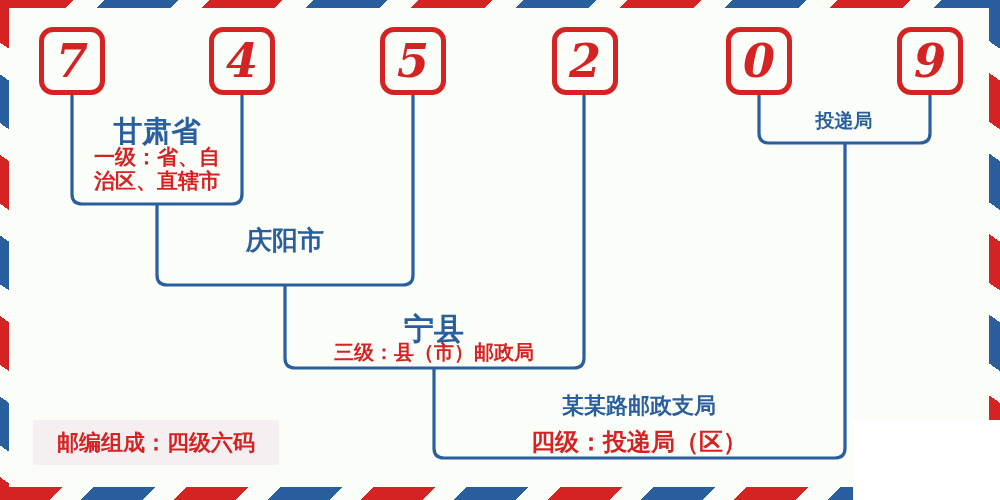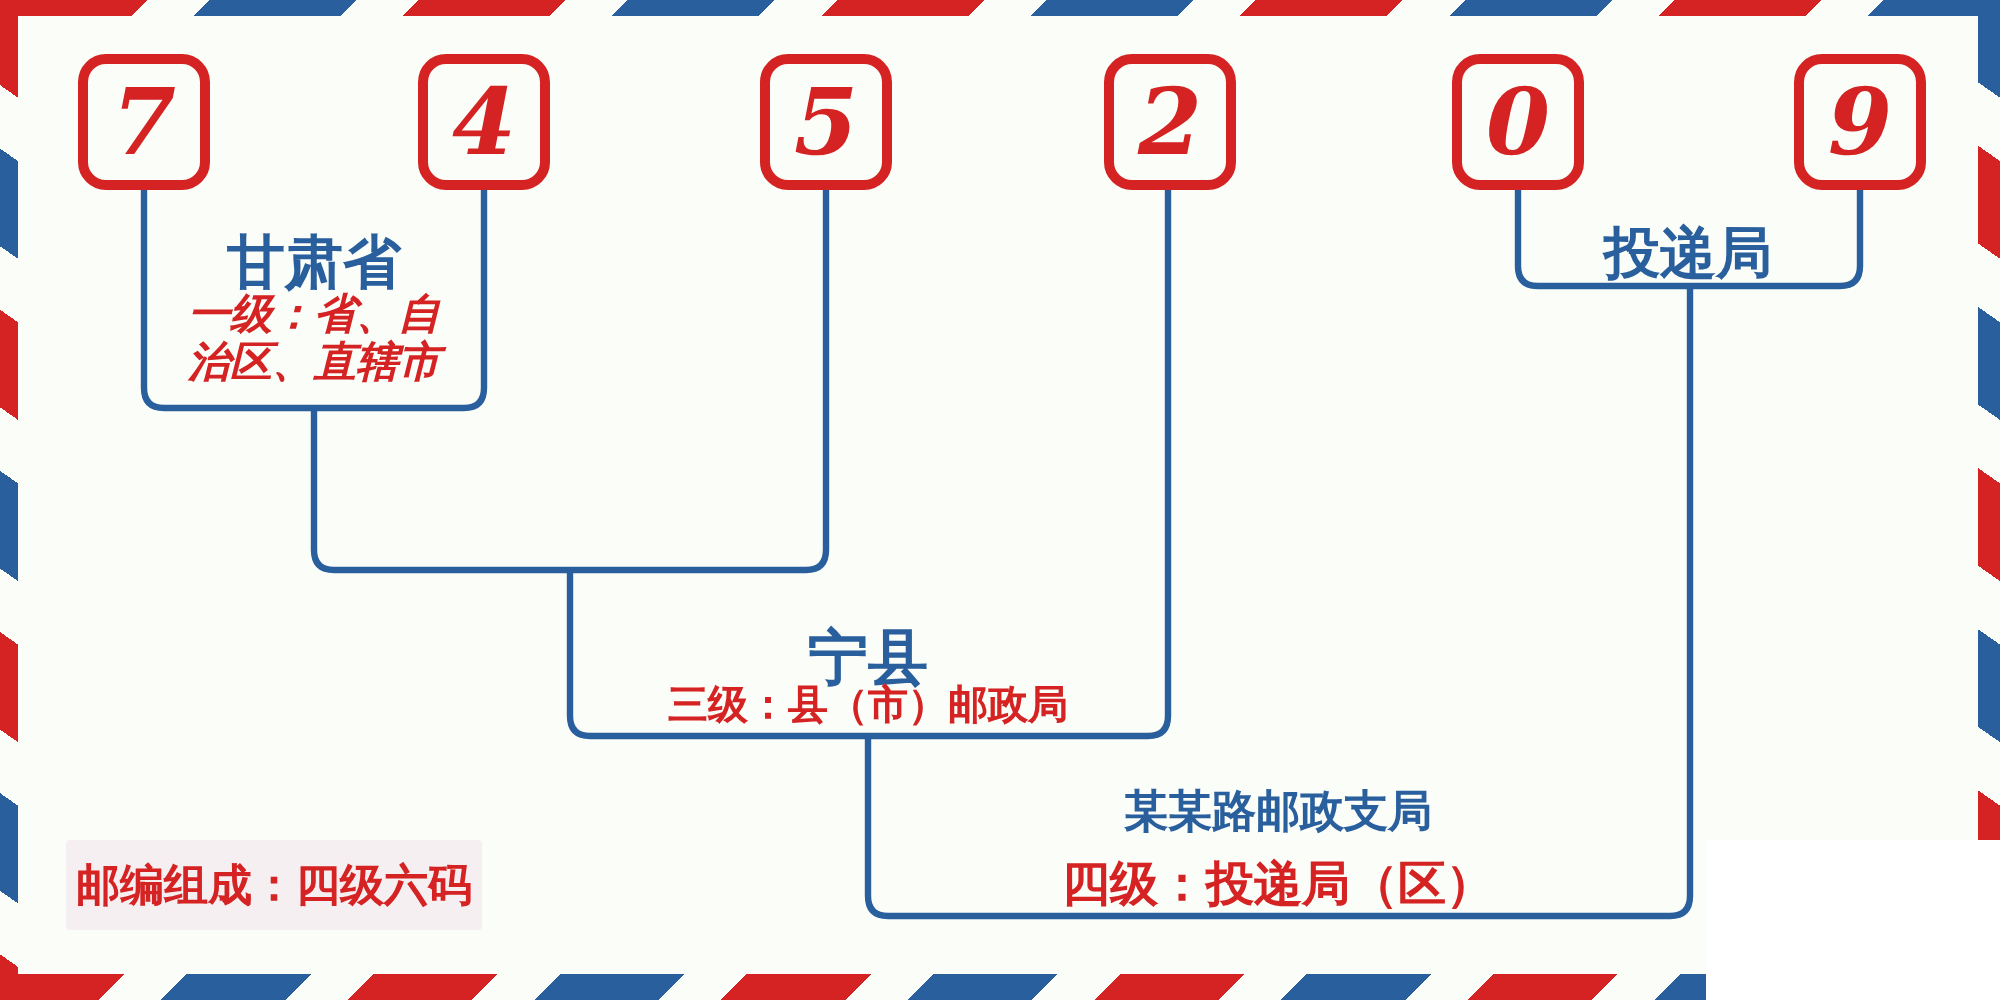--- a/index.html
+++ b/index.html
@@ -50,24 +50,24 @@
   .digit{
     font-family:"DejaVu Serif", serif;
     font-style:italic;font-weight:bold;
     font-size:46px;line-height:1;color:var(--red,#d42322);
   }
   
   .lbl{position:absolute;transform:translateX(-50%);text-align:center;
        white-space:nowrap;z-index:4;font-weight:bold;}
   .lbl-name{color:var(--blue,#2a5f9e);}
   .lbl-desc{color:var(--red,#d42322);}
-  .lbl-wrap{white-space:normal;width:132px;line-height:24px;font-style:italic;}
+  .lbl-wrap{white-space:normal;width:132px;line-height:24px;}
   
   .badge{
-    position:absolute;left:33px;top:420px;width:208px;height:45px;
+    position:absolute;left:33px;top:420px;width:246px;height:45px;
     background:var(--badge_bg,#f6eff2);border-radius:2px;z-index:4;
     display:flex;align-items:center;justify-content:center;
   }
   .badge span{color:var(--red,#d42322);font-weight:bold;font-size:22px;white-space:nowrap;}
   
   .white-patch{position:absolute;left:853px;top:420px;right:0;bottom:0;
     background:var(--patch_white,#ffffff);z-index:5;}
 </style>
 </head>
 <body>
@@ -102,27 +102,28 @@
   <div class="digit-box" style="left:726px">
     <span class="digit">0</span>
   </div>
   <div class="digit-box" style="left:897px">
     <span class="digit">9</span>
   </div>
 
   <div class="lbl lbl-name" style="left:157px;top:112px;font-size:29px">甘肃省</div>
   <div class="lbl lbl-desc lbl-wrap" style="left:157px;top:145px;font-size:21px">一级：省、自治区、直辖市</div>
 
+  <div class="lbl lbl-name" style="left:285px;top:223px;font-size:26px">庆阳市</div>
 
   <div class="lbl lbl-name" style="left:434px;top:309px;font-size:30px">宁县</div>
   <div class="lbl lbl-desc" style="left:434px;top:339px;font-size:20px">三级：县（市）邮政局</div>
 
   <div class="lbl lbl-name" style="left:639px;top:391px;font-size:22px">某某路邮政支局</div>
   <div class="lbl lbl-desc" style="left:639px;top:426px;font-size:24px">四级：投递局（区）</div>
 
-  <div class="lbl lbl-name" style="left:844px;top:108px;font-size:28px">投递局</div>
+  <div class="lbl lbl-name" style="left:844px;top:108px;font-size:19px">投递局</div>
 
   <div class="badge">
     <span>邮编组成：四级六码</span>
   </div>
 
   <div class="white-patch"></div>
 </div>
 
 </body></html>

